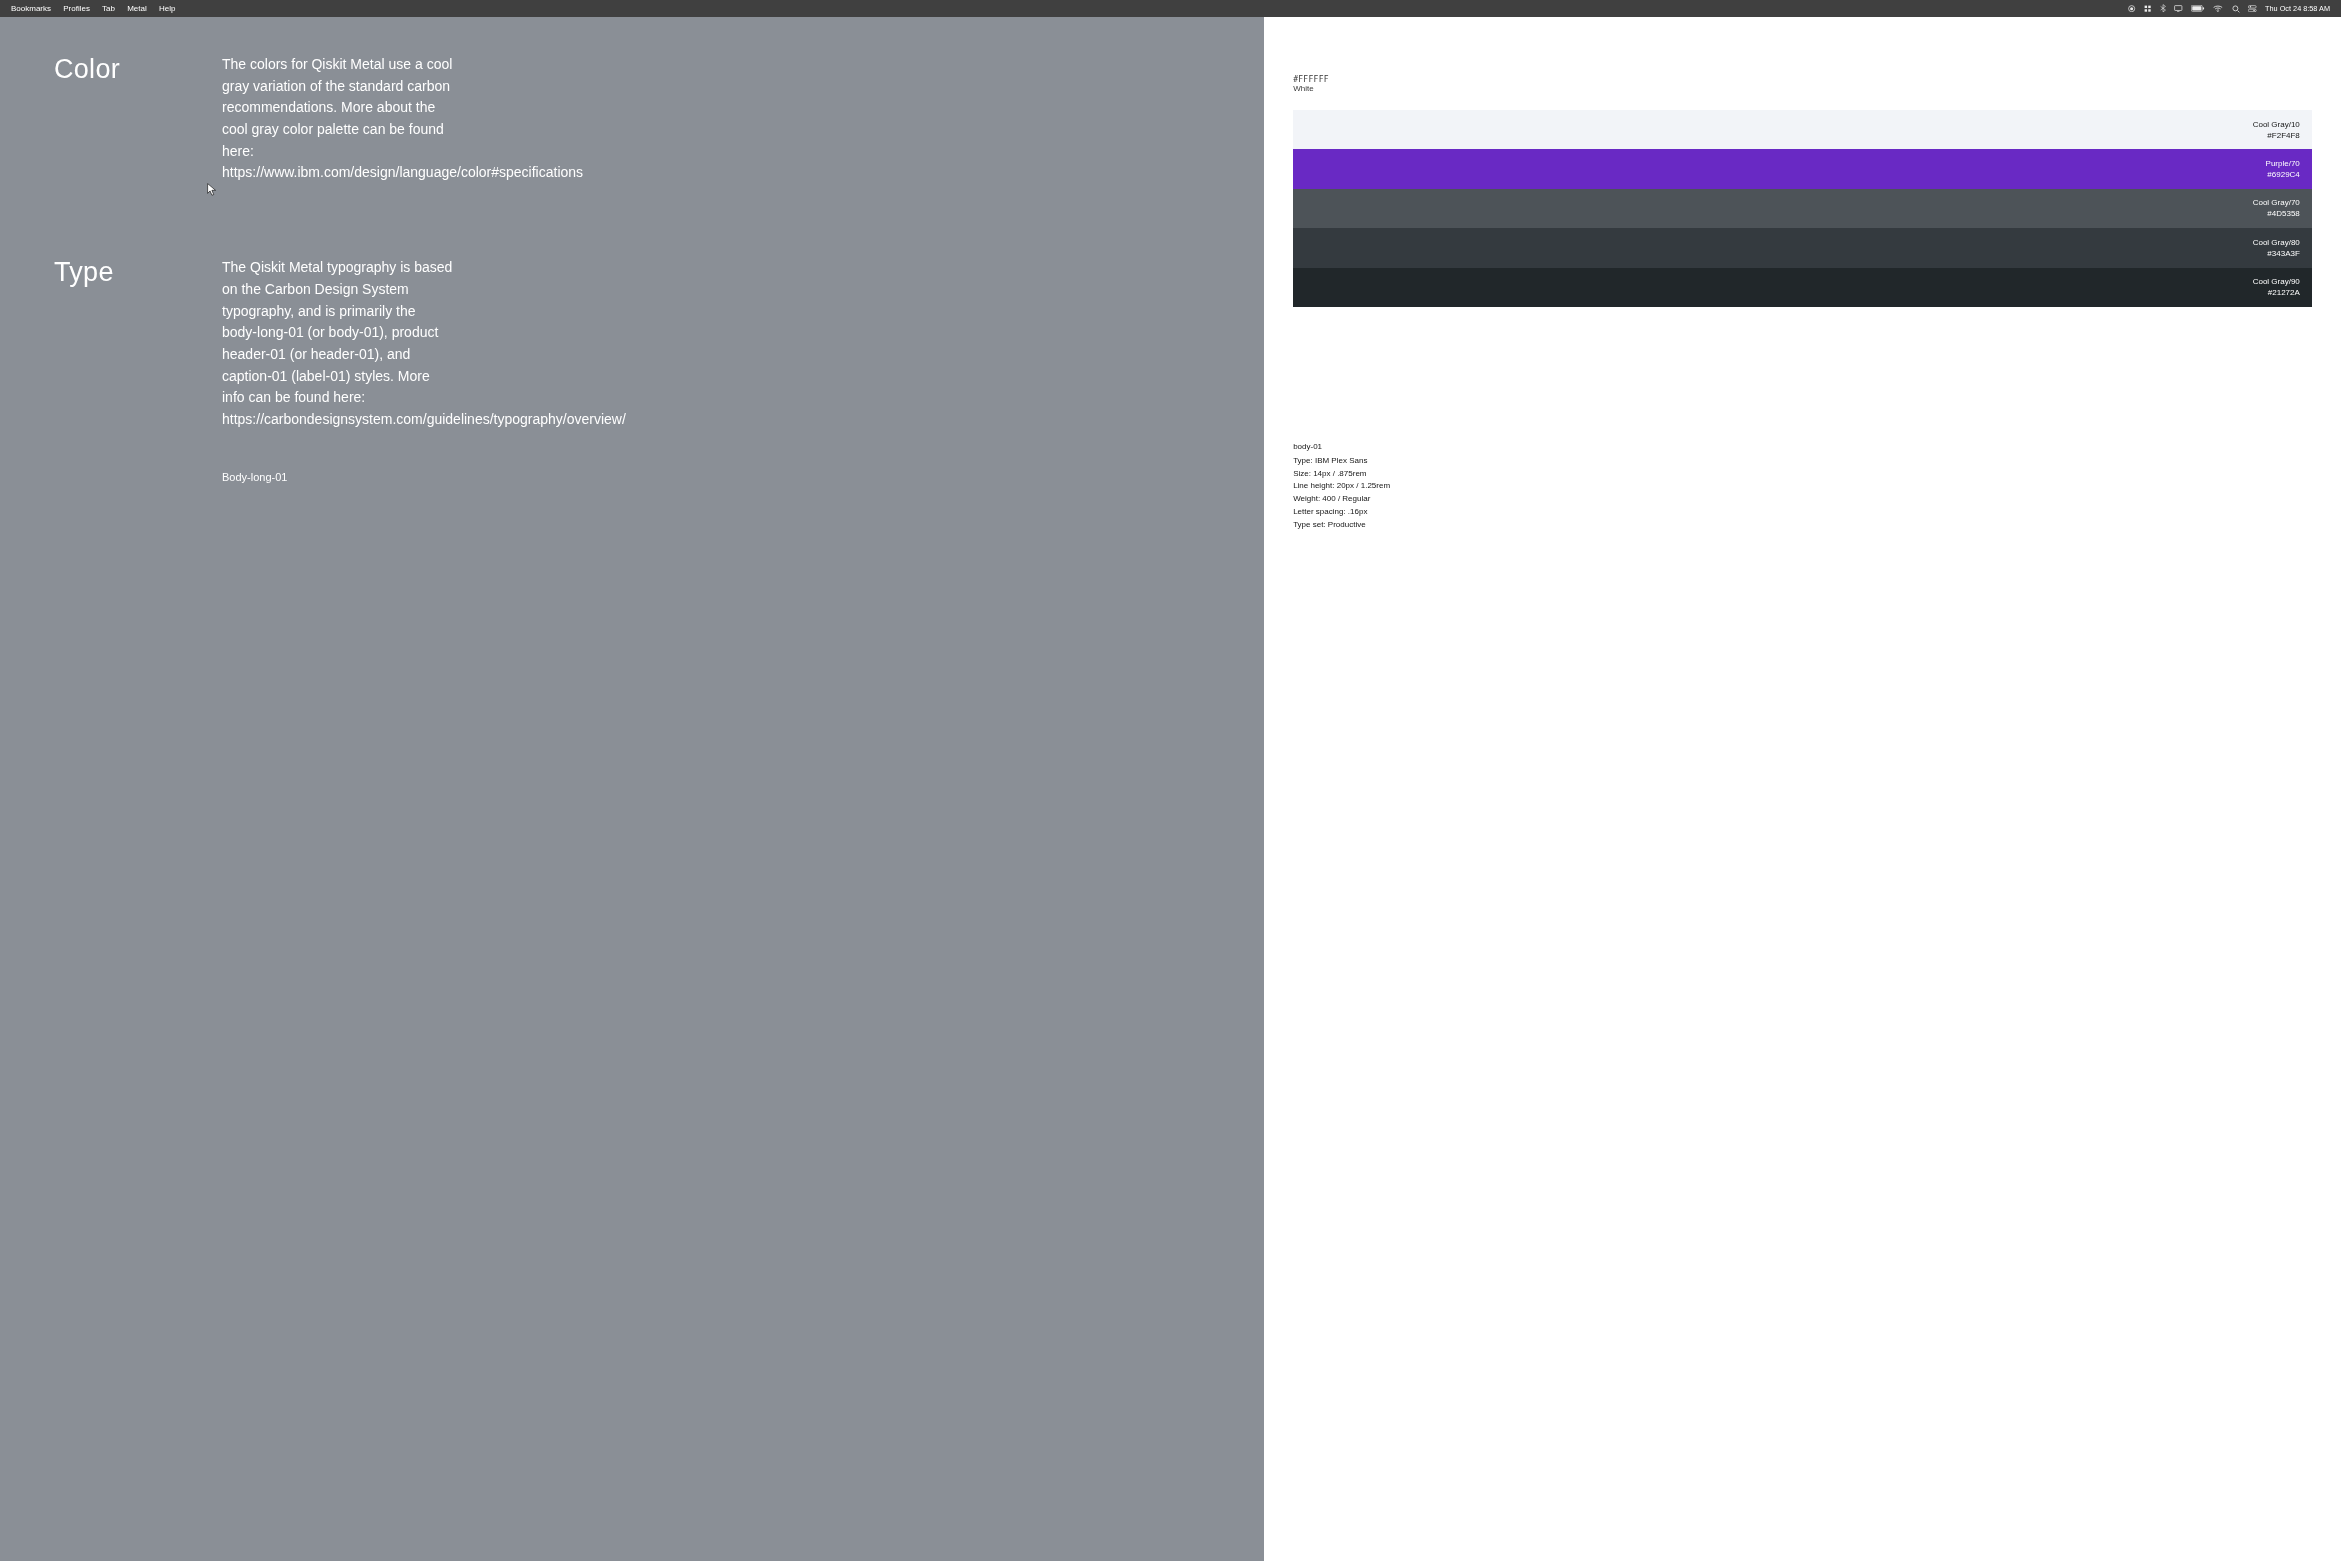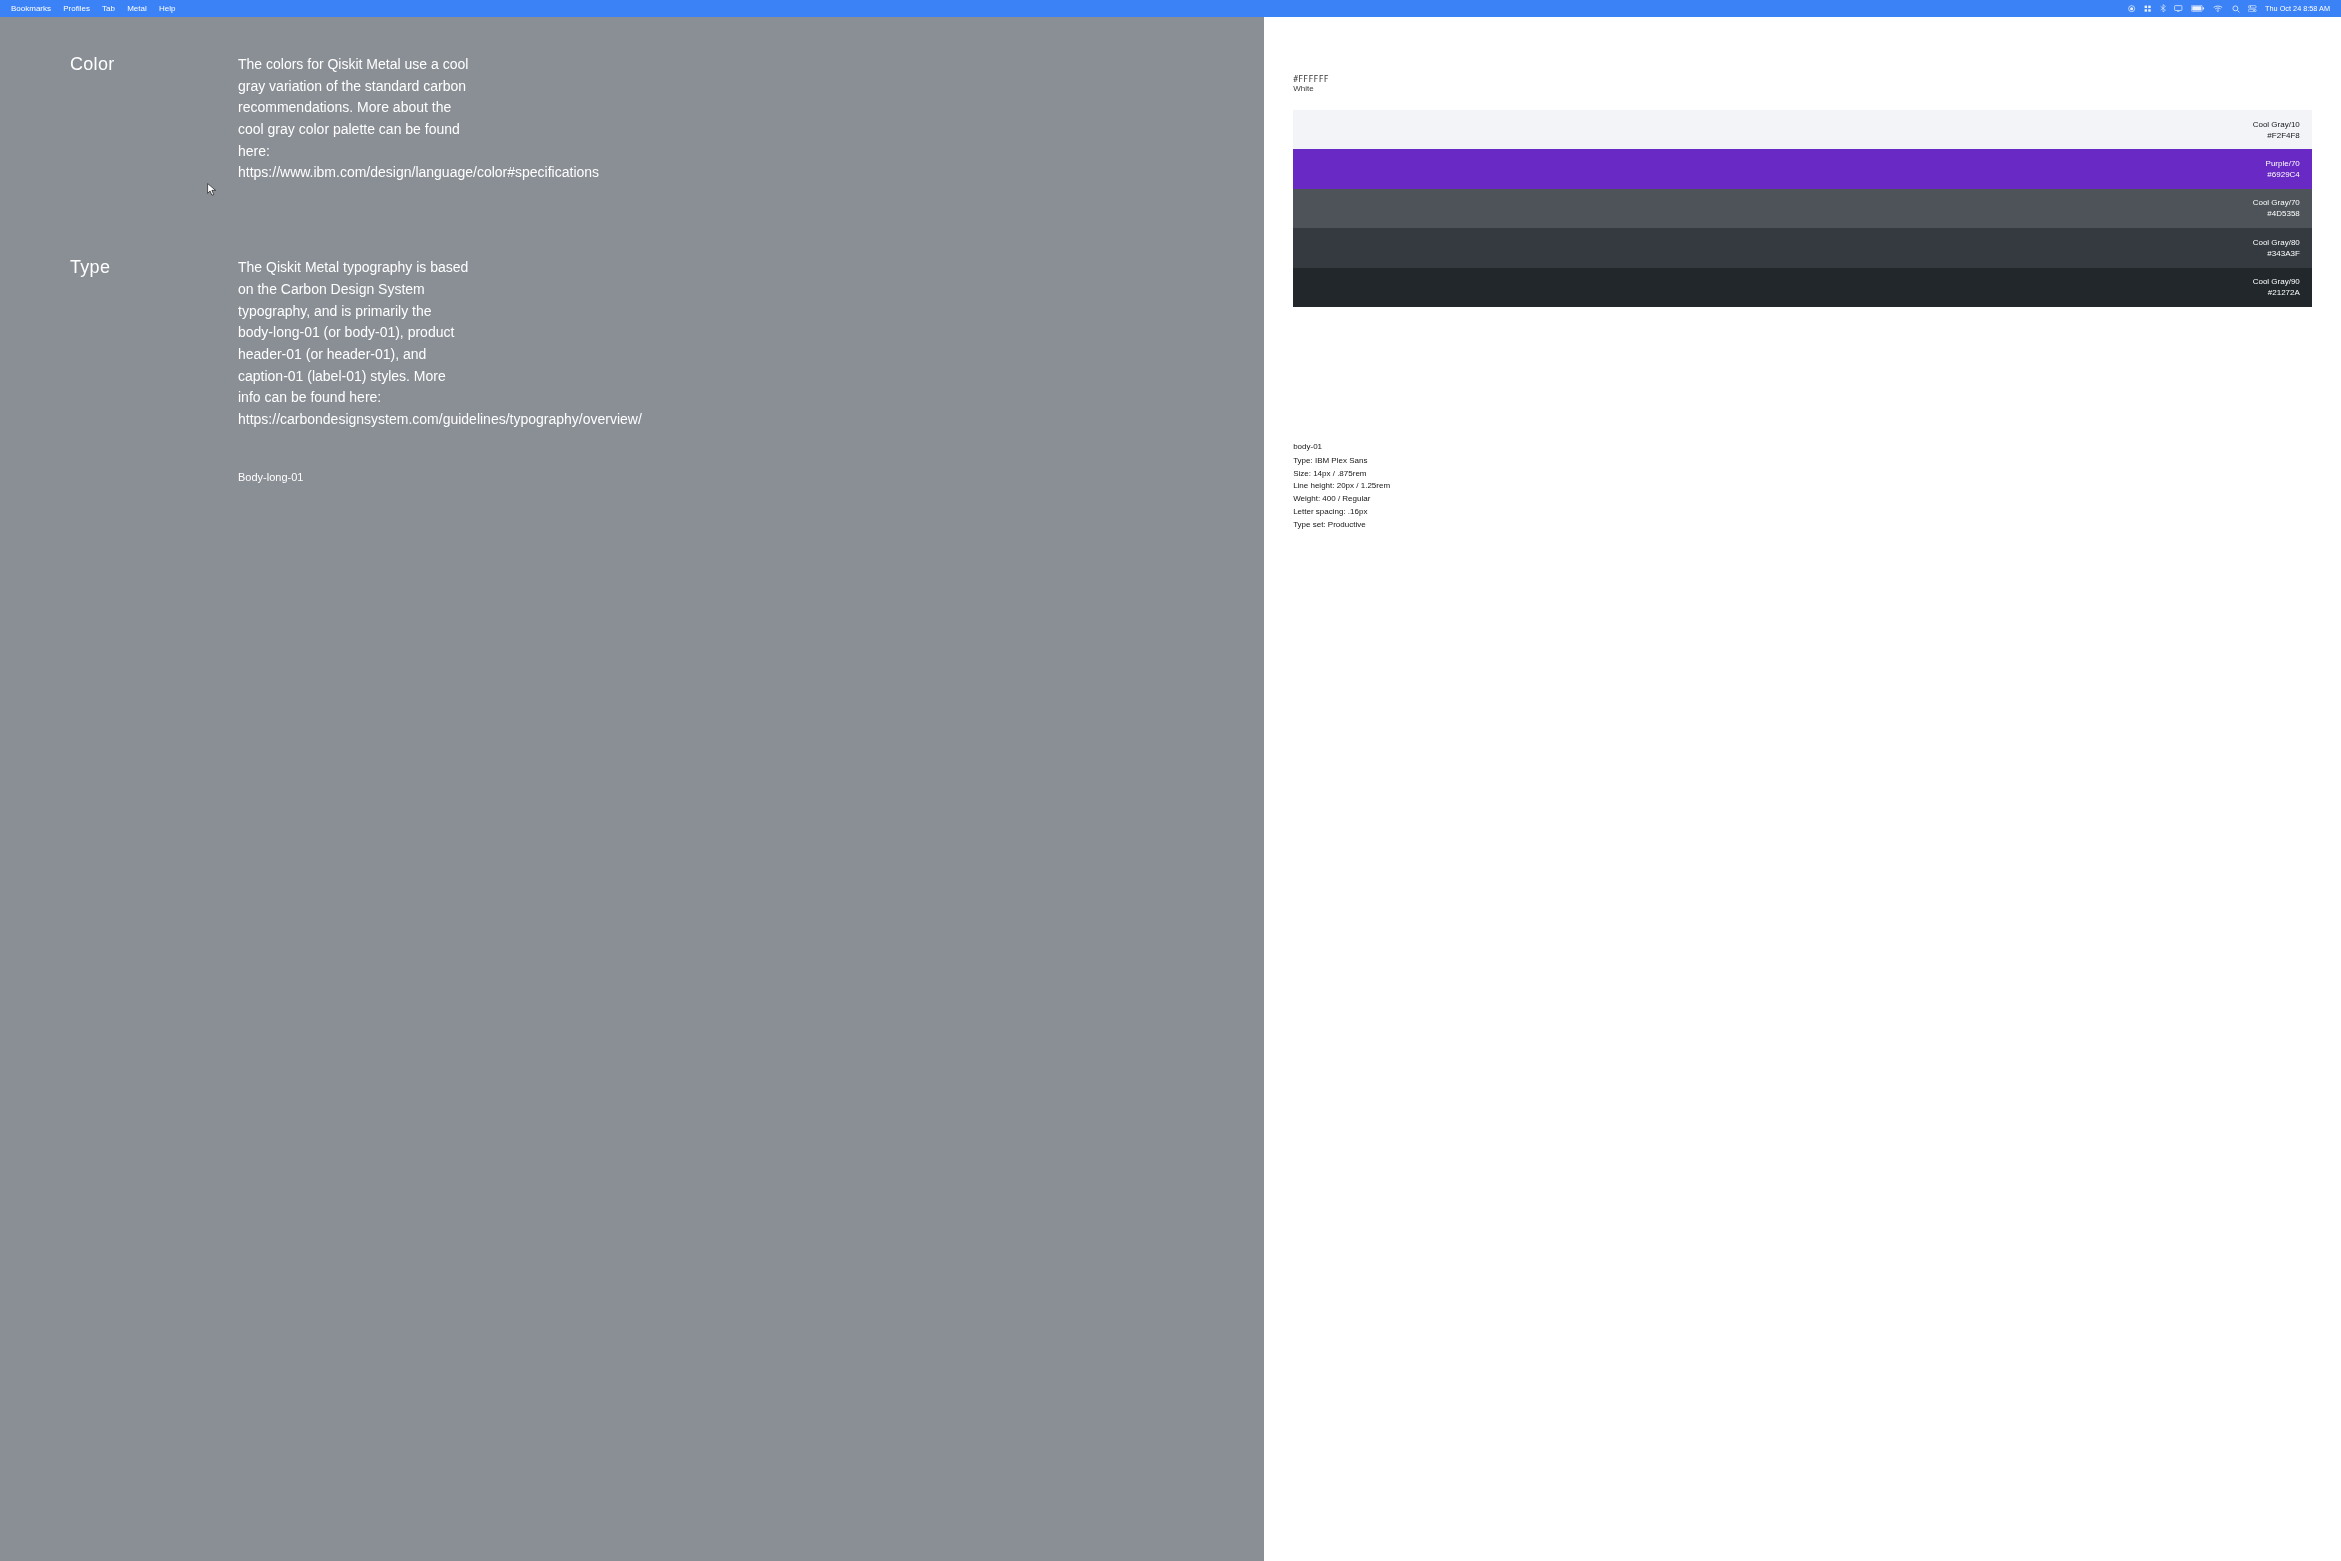--- a/index.html
+++ b/index.html
@@ -6,21 +6,21 @@
   html, body { width: 100%; height: 100%; }
   body {
     font-family: -apple-system, BlinkMacSystemFont, "Segoe UI", Helvetica, Arial, sans-serif;
     background: #1a1a1a;
     overflow: hidden;
   }
 
   
   .menubar {
     height: 17px;
-    background: #3b82f6;
+    background: #404040;
     color: #fff;
     display: flex;
     align-items: center;
     padding: 0 11px;
     font-size: 8px;
     justify-content: space-between;
   }
   .menubar-left, .menubar-right {
     display: flex;
     gap: 12.2px;
@@ -52,24 +52,23 @@
     background: #ffffff;
     color: #161616;
     padding: 28px 29px 37px 29px;
     overflow: auto;
     margin-top: 30px;
   }
 
   .section { display: flex; gap: 34px; }
   .section-title {
     flex: 0 0 134px;
-    font-size: 18px;
+    font-size: 27px;
     font-weight: 400;
     letter-spacing: 0.3px;
-    margin-left: 16px;
   }
   .section-body {
     flex: 1;
     font-size: 14px;
     line-height: 1.55;
     max-width: 232px;
   }
   .subhead {
     margin-top: 40px;
     font-size: 11px;

